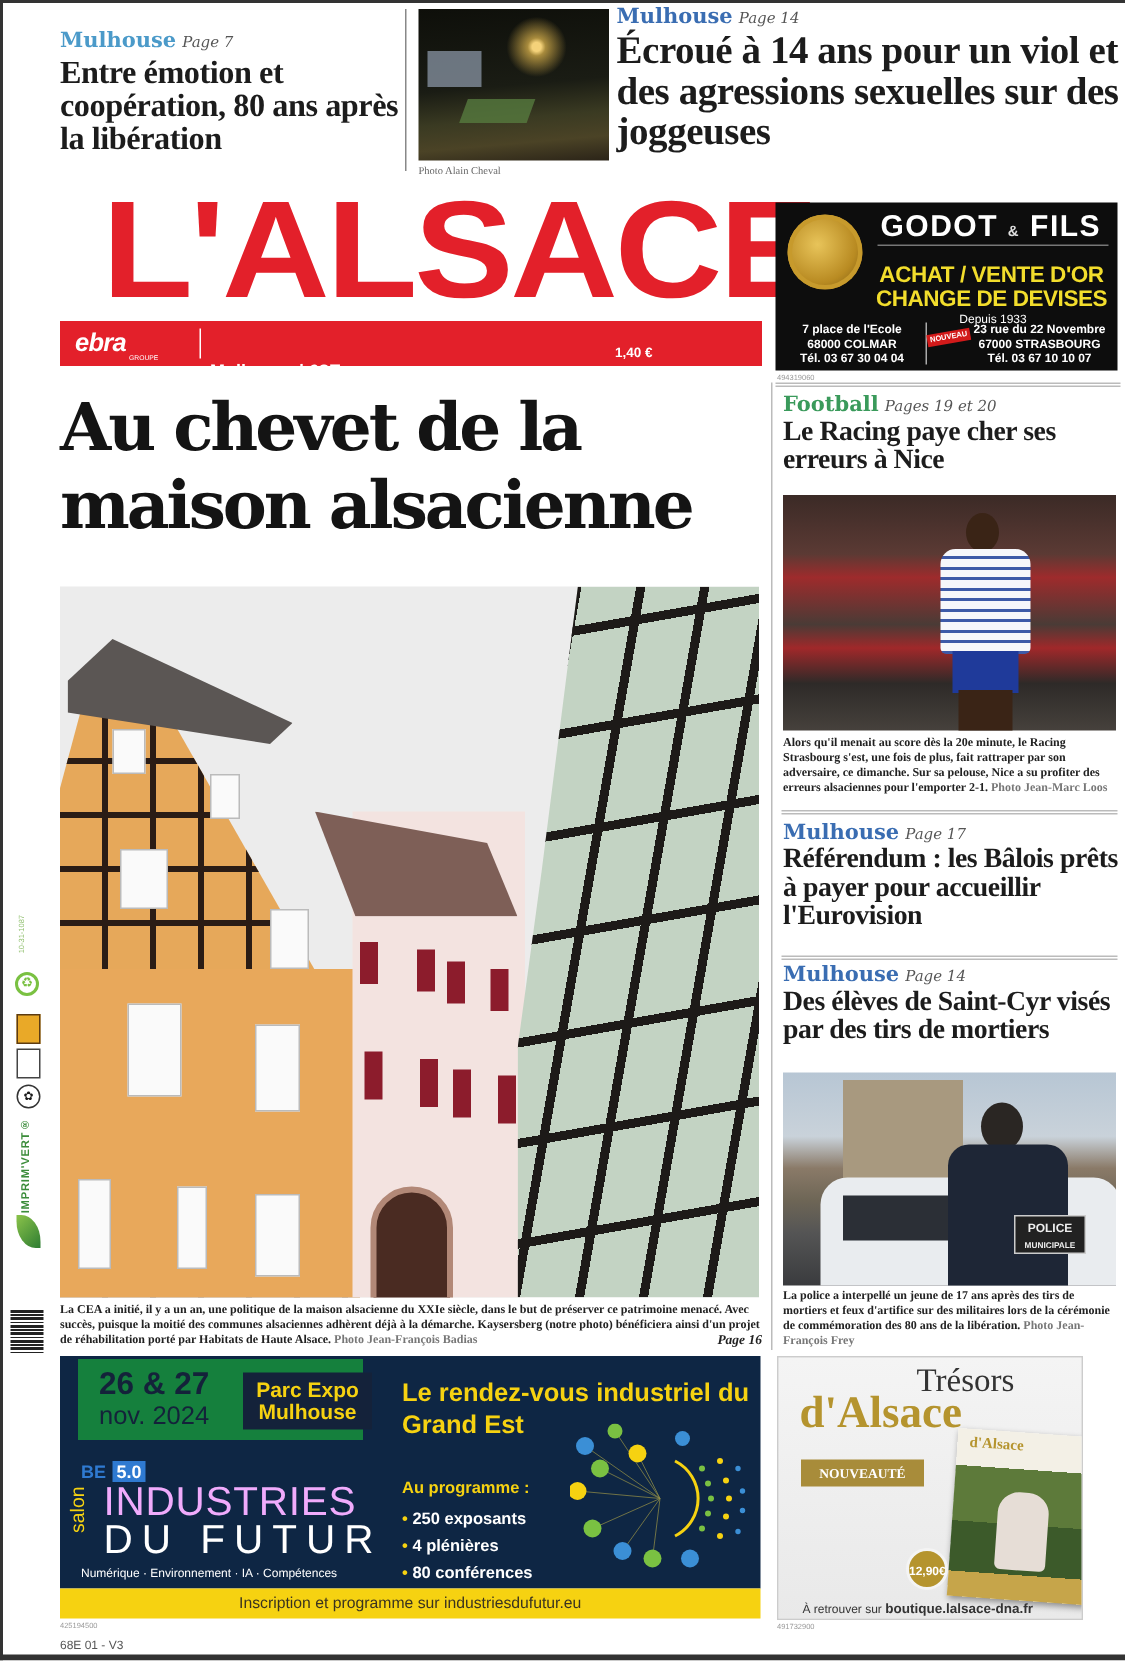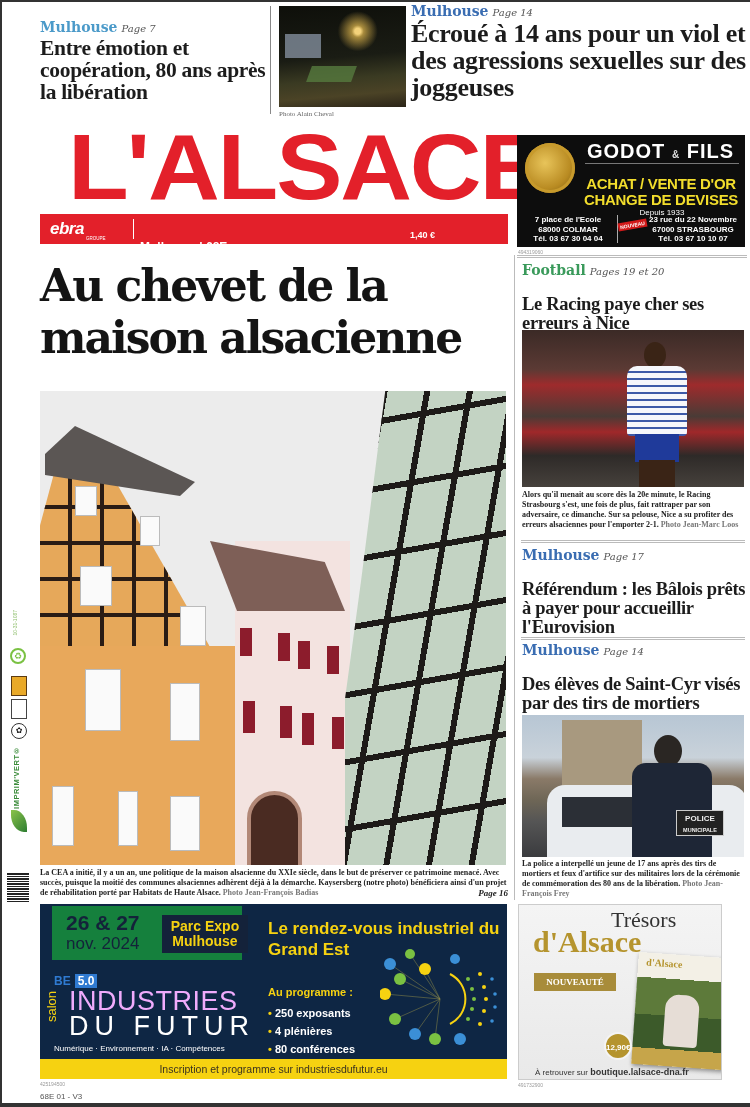--- a/index.html
+++ b/index.html
@@ -49,21 +49,21 @@
   #godot .a1 { left: 6px; width: 90px; }
   #godot .a2 { left: 128px; width: 96px; }
   #godot .vrule { position: absolute; left: 100px; top: 80px; width: 1px; height: 28px; background: #aaa; }
   #godot .nouveau { position: absolute; left: 101px; top: 86px; font-size: 5px; background: #d21a1a; color: #fff; padding: 1px 2px; transform: rotate(-10deg); font-weight: bold; }
   .adcode { font-size: 5px; color: #999; font-family: "Liberation Sans", sans-serif; }
 
   
   .col-right-border { position: absolute; left: 514px; top: 255px; width: 1px; height: 645px; background: #bbb; }
   .hrule { position: absolute; height: 3px; border-top: 1px solid #bbb; border-bottom: 1px solid #bbb; }
   .r-story { left: 522px; width: 225px; }
-  .r-story .headline { font-size: 18.5px; line-height: 19px; margin-top: 17px; }
+  .r-story .headline { font-size: 18.5px; line-height: 19px; margin-top: 1px; }
   .caption { font-family: "Liberation Serif", serif; font-size: 8px; line-height: 10px; color: #222; font-weight: bold; }
   .caption .credit { color: #777; }
 
   #football-photo { left: 522px; top: 330px; width: 222px; height: 157px;
      background: linear-gradient(180deg, #3b2a26 0%, #5b3a34 25%, #9e2b2c 35%, #4a3b36 55%, #a0282a 65%, #2e2a28 80%, #46413c 100%); overflow: hidden; }
   #football-photo .player { position: absolute; left: 95px; top: 12px; width: 80px; height: 145px; }
   #football-photo .head { position: absolute; left: 27px; top: 0; width: 22px; height: 26px; border-radius: 50%; background: #3a2416; }
   #football-photo .shirt { position: absolute; left: 10px; top: 24px; width: 60px; height: 70px; border-radius: 10px 10px 4px 4px;
      background: repeating-linear-gradient(180deg, #f6f7fb 0 5px, #3d5aa8 5px 7px); }
   #football-photo .shorts { position: absolute; left: 18px; top: 92px; width: 44px; height: 28px; background: #1f3a9a; }

